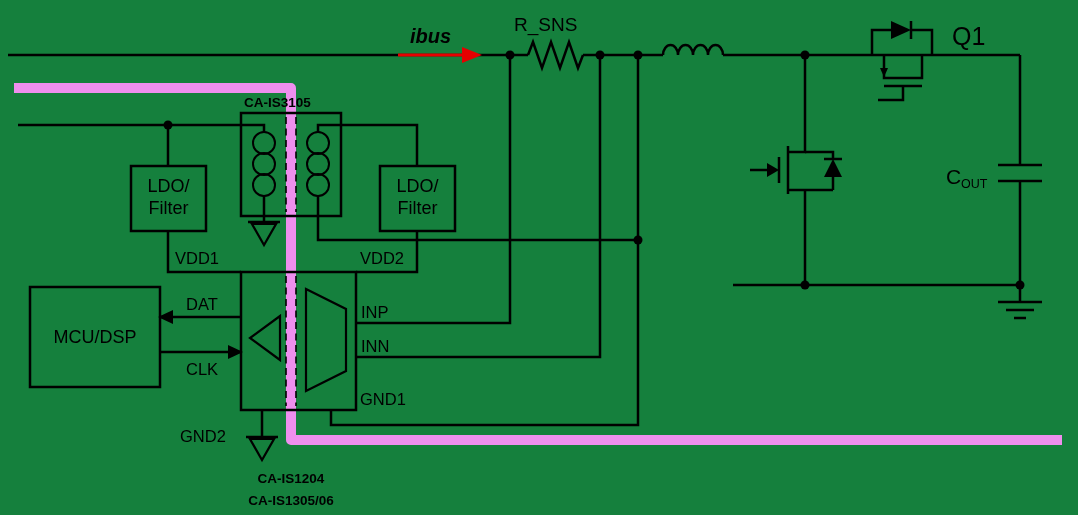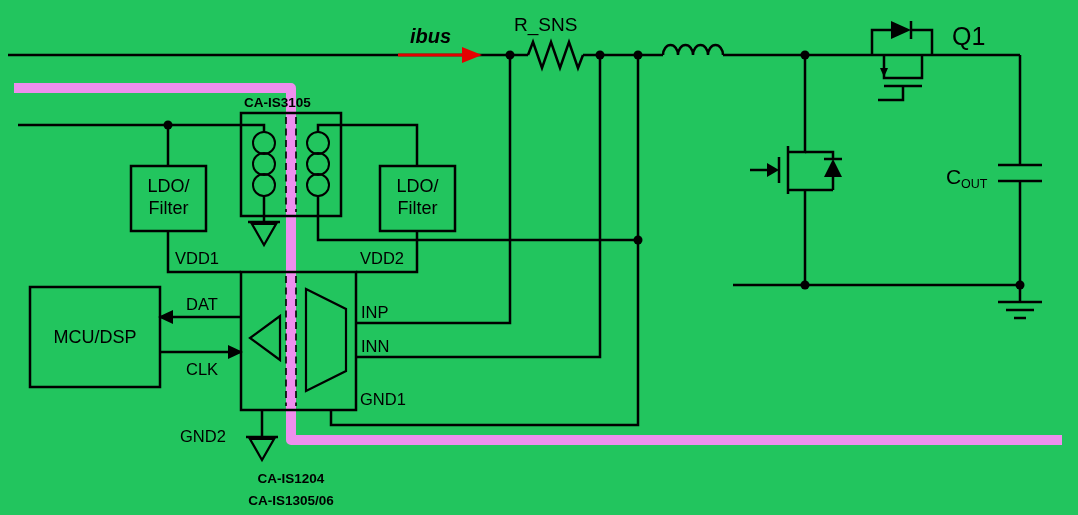--- a/index.html
+++ b/index.html
@@ -1,16 +1,16 @@
 <!DOCTYPE html>
 <html><head>
 <meta charset="utf-8">
 <style>
   html,body{margin:0;padding:0;background:#ffffff;width:1078px;height:515px;overflow:hidden;}
-  .stage{position:relative;width:1078px;height:515px;background:#22c55e;}
+  .stage{position:relative;width:1078px;height:515px;background:#15803d;}
   svg{display:block;}
   text{font-family:"Liberation Sans",sans-serif;fill:#000;}
   .t-box{font-size:18px;}
   .t-pin{font-size:16.5px;}
   .t-part{font-size:13.5px;font-weight:bold;}
   .t-rsns{font-size:19px;}
   .t-q1{font-size:25px;}
   .t-ibus{font-size:20px;font-style:italic;font-weight:bold;}
   .t-c{font-size:21px;}
   .t-csub{font-size:12.5px;}

